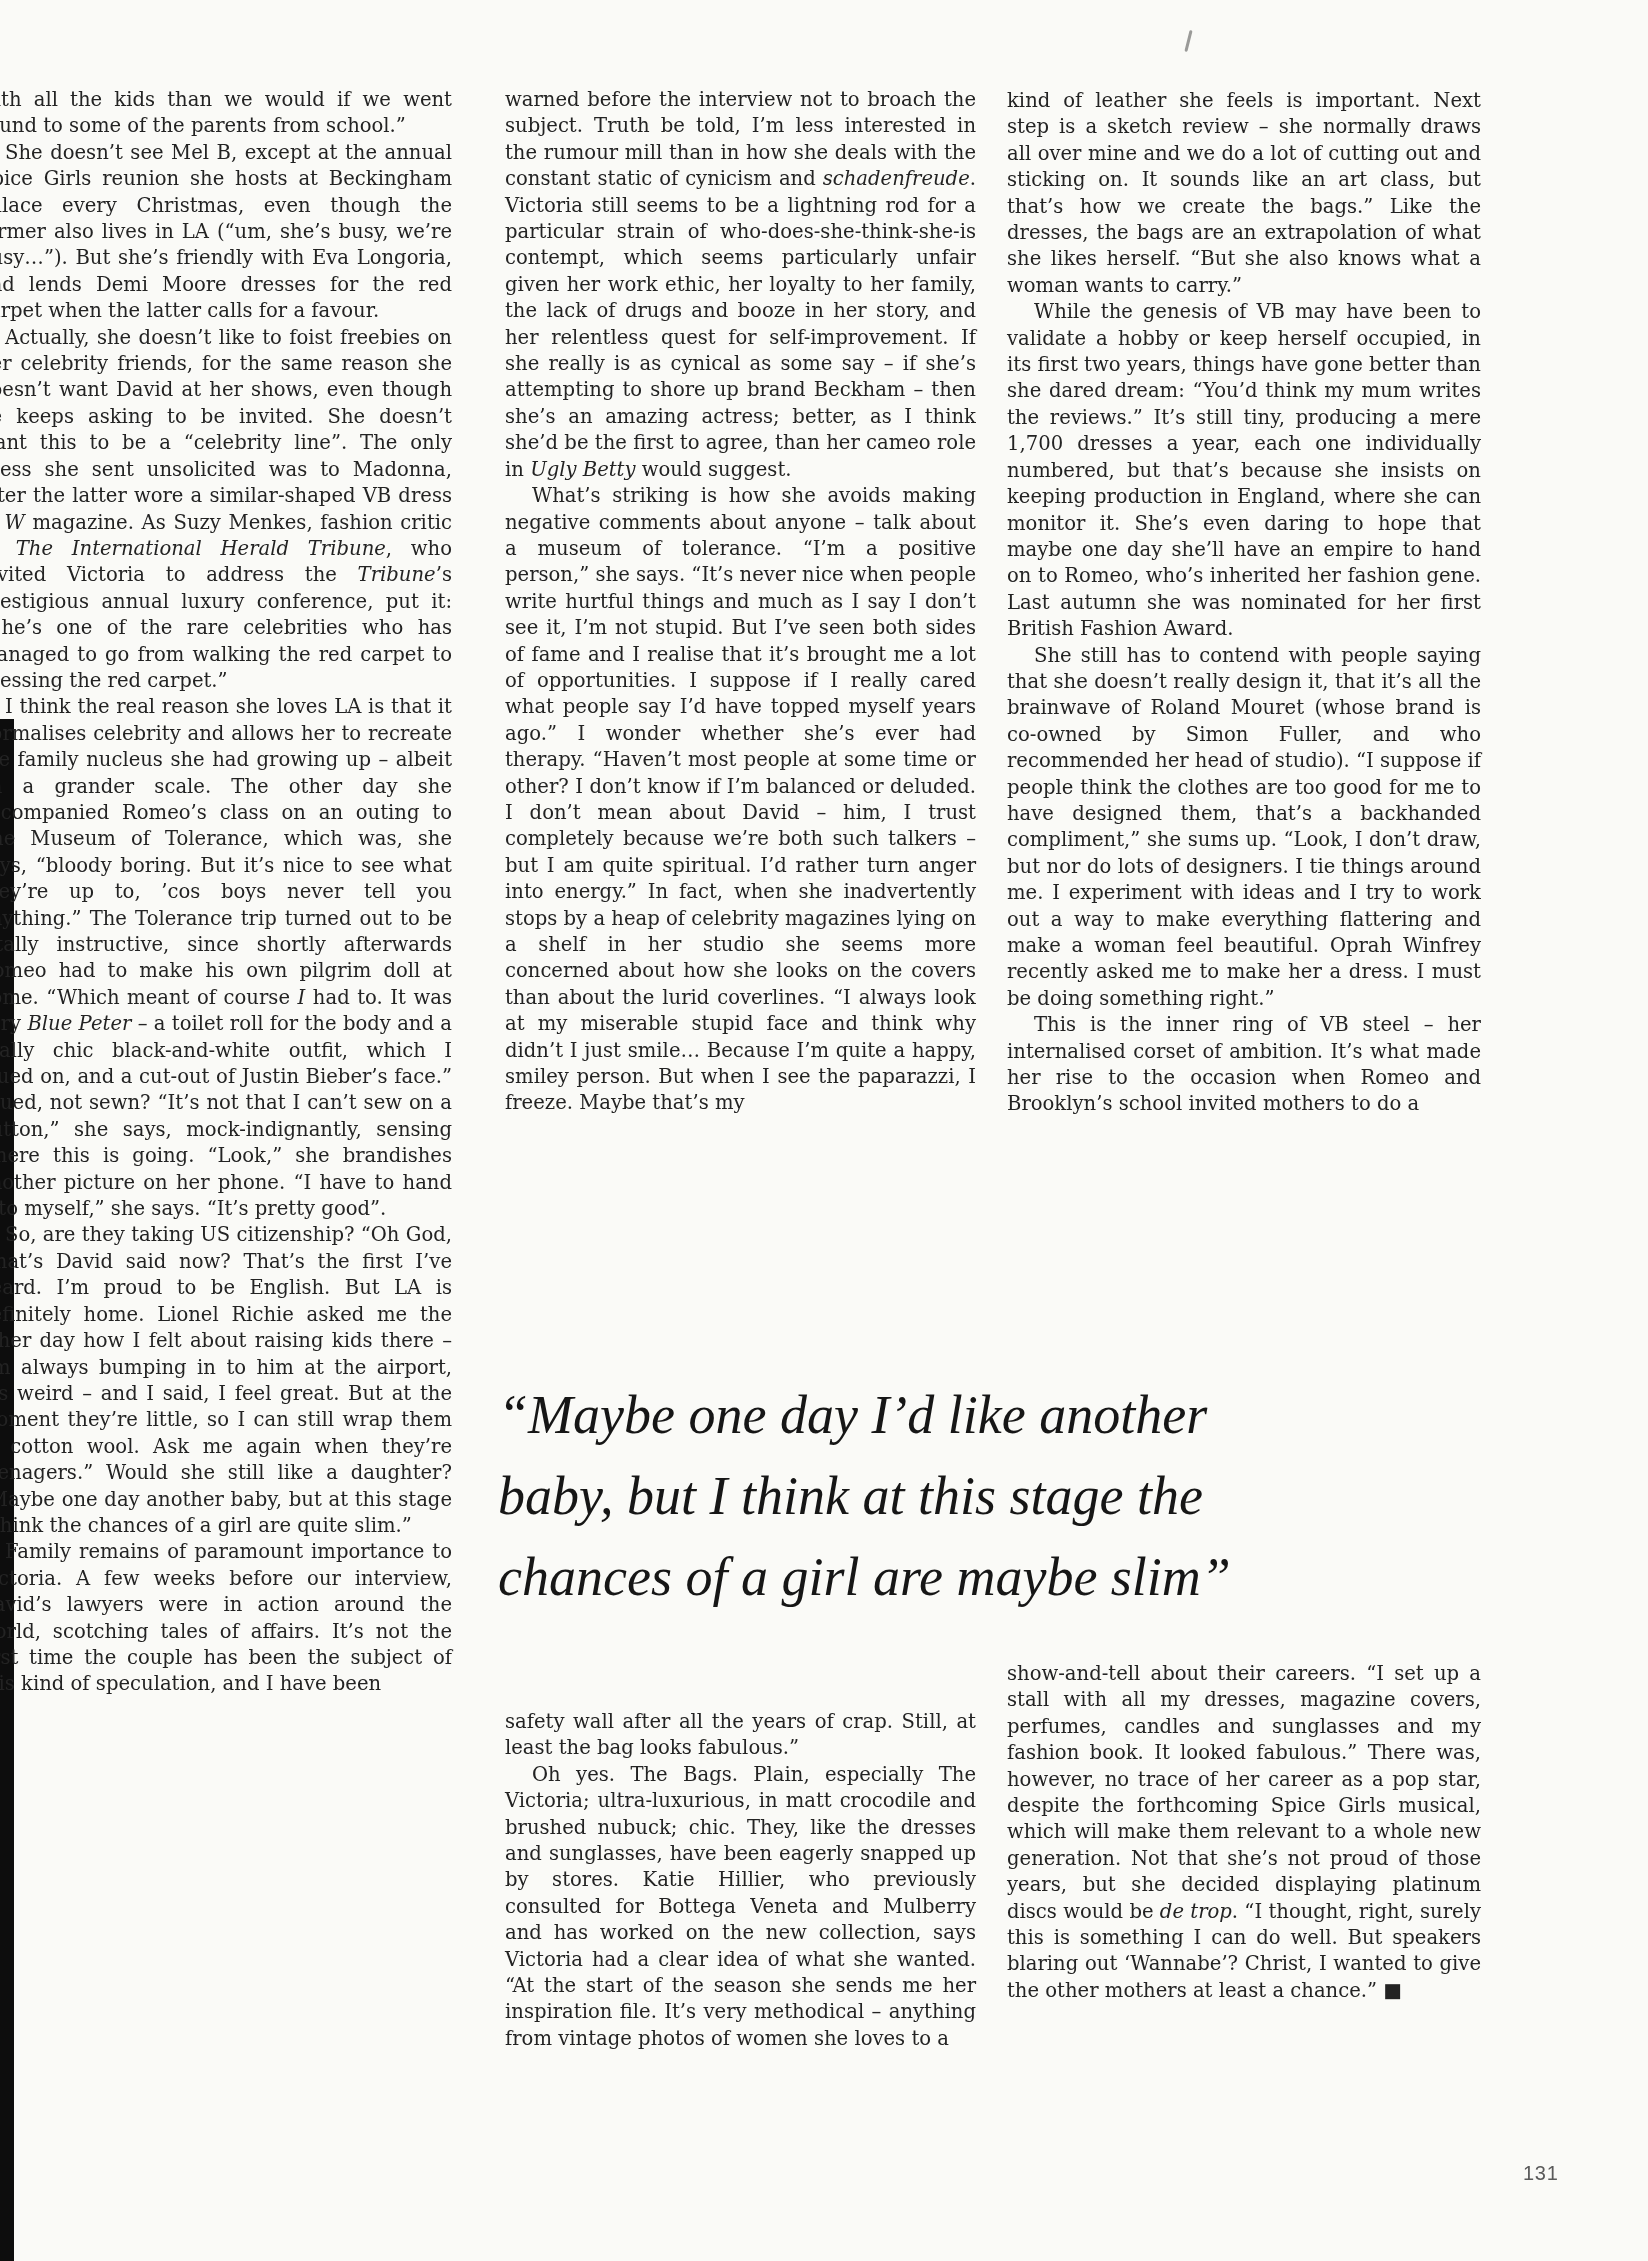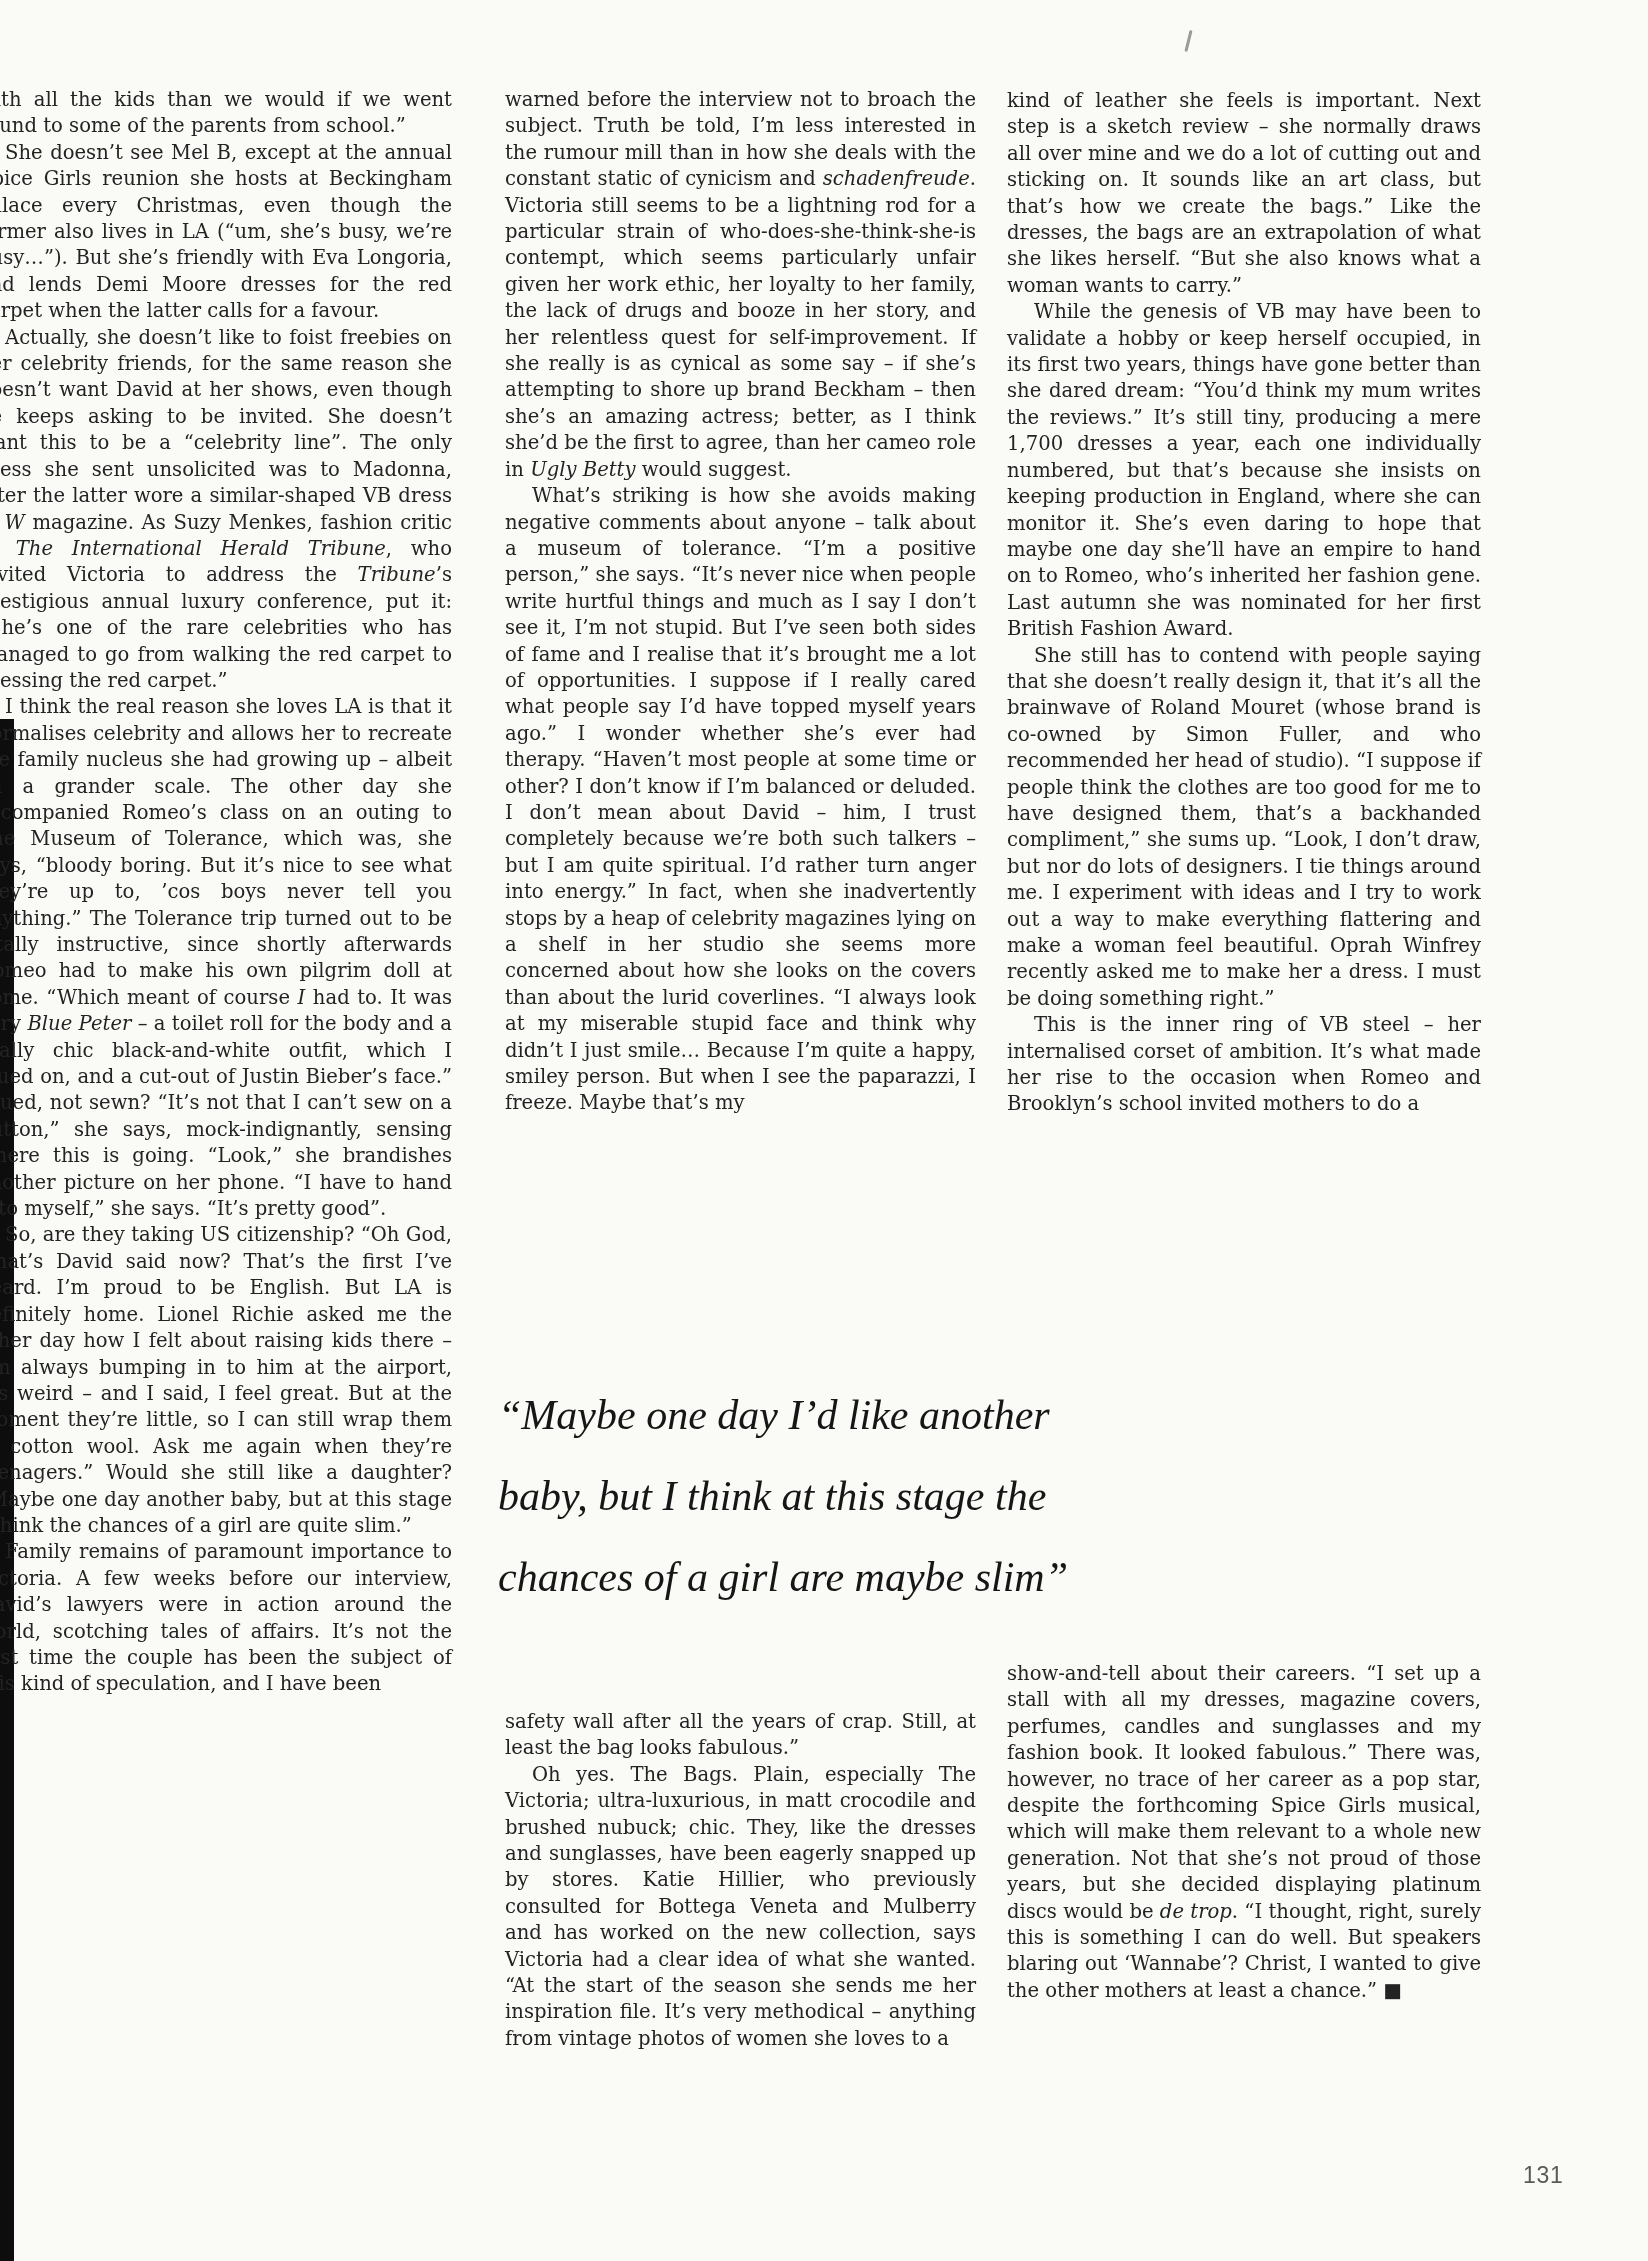--- a/index.html
+++ b/index.html
@@ -28,35 +28,35 @@
   .col2{left:505px; top:87px; width:471px;}
   .col3{left:1007px;top:88px; width:474px;}
   .col2b{left:505px; top:1661px;width:471px;margin-top:48px;}
   .col3b{left:1007px;top:1661px;width:474px;}
 
   .pullquote{
     position:absolute;
     left:498px; top:1375px; width:921px;
     font-family:"Liberation Serif", serif;
     font-style:italic;
-    font-size:42px;
+    font-size:54px;
     color:#161616;
   }
   .pullquote .para{
     text-indent:0 !important;
     text-align:left;
     line-height:81px;
     margin:0;
   }
 
   .folio{
     position:absolute;
     left:1523px; top:2162px;
     font-family:"Liberation Sans", sans-serif;
-    font-size:23px;
+    font-size:20px;
     letter-spacing:0.7px;
     color:#5a5a5a;
   }
 
   .edge-strip{
     position:absolute;
     left:0; top:719px;
     width:14.2px; height:1542px;
     background:#0d0d0d;
   }

